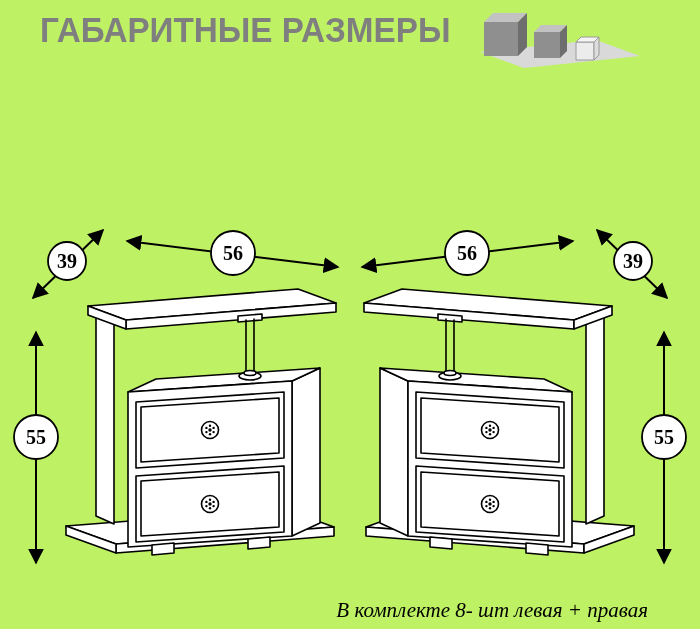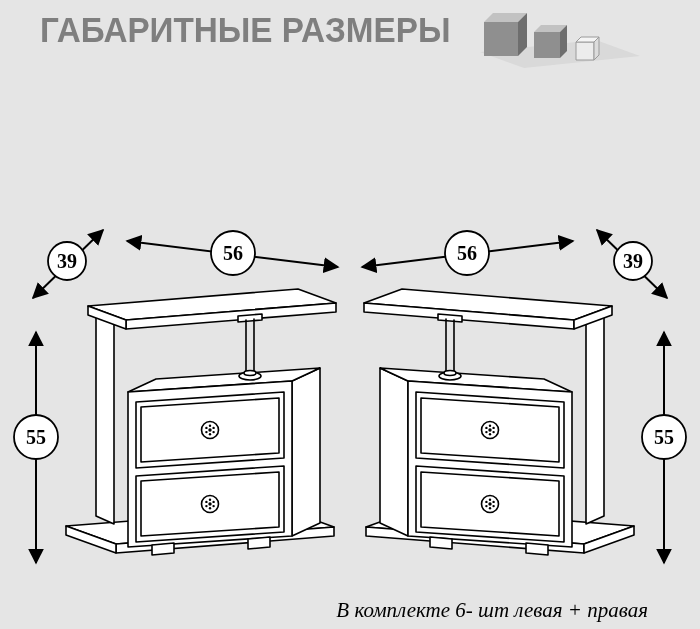--- a/index.html
+++ b/index.html
@@ -1,17 +1,17 @@
 <!DOCTYPE html>
 <html><head>
 <meta charset="utf-8">
 <style>
   html,body{margin:0;padding:0;background:#fff;}
   .page{
-    position:relative;width:700px;height:629px;background:#e5e5e5;
+    position:relative;width:700px;height:629px;background:#bef264;
     font-family:"Liberation Sans",sans-serif;overflow:hidden;
   }
   .title{
     position:absolute;left:40px;top:10px;margin:0;
     font-family:"Liberation Sans",sans-serif;
     font-size:35px;font-weight:bold;color:#7f7f7f;
     letter-spacing:0px;transform:scaleX(.95);transform-origin:left top;
     white-space:nowrap;
   }
   .cubes{position:absolute;left:478px;top:6px;}
@@ -135,14 +135,14 @@
     <g>
       <circle class="badge" cx="633" cy="261" r="19"></circle>
       <text class="badge-text" x="633" y="268">39</text>
     </g>
     <g>
       <circle class="badge" cx="664" cy="437" r="22"></circle>
       <text class="badge-text" x="664" y="444">55</text>
     </g>
   </svg>
 
-  <div class="footer-note">В комплекте 6- шт левая + правая</div>
+  <div class="footer-note">В комплекте 8- шт левая + правая</div>
 </div>
 
 </body></html>

